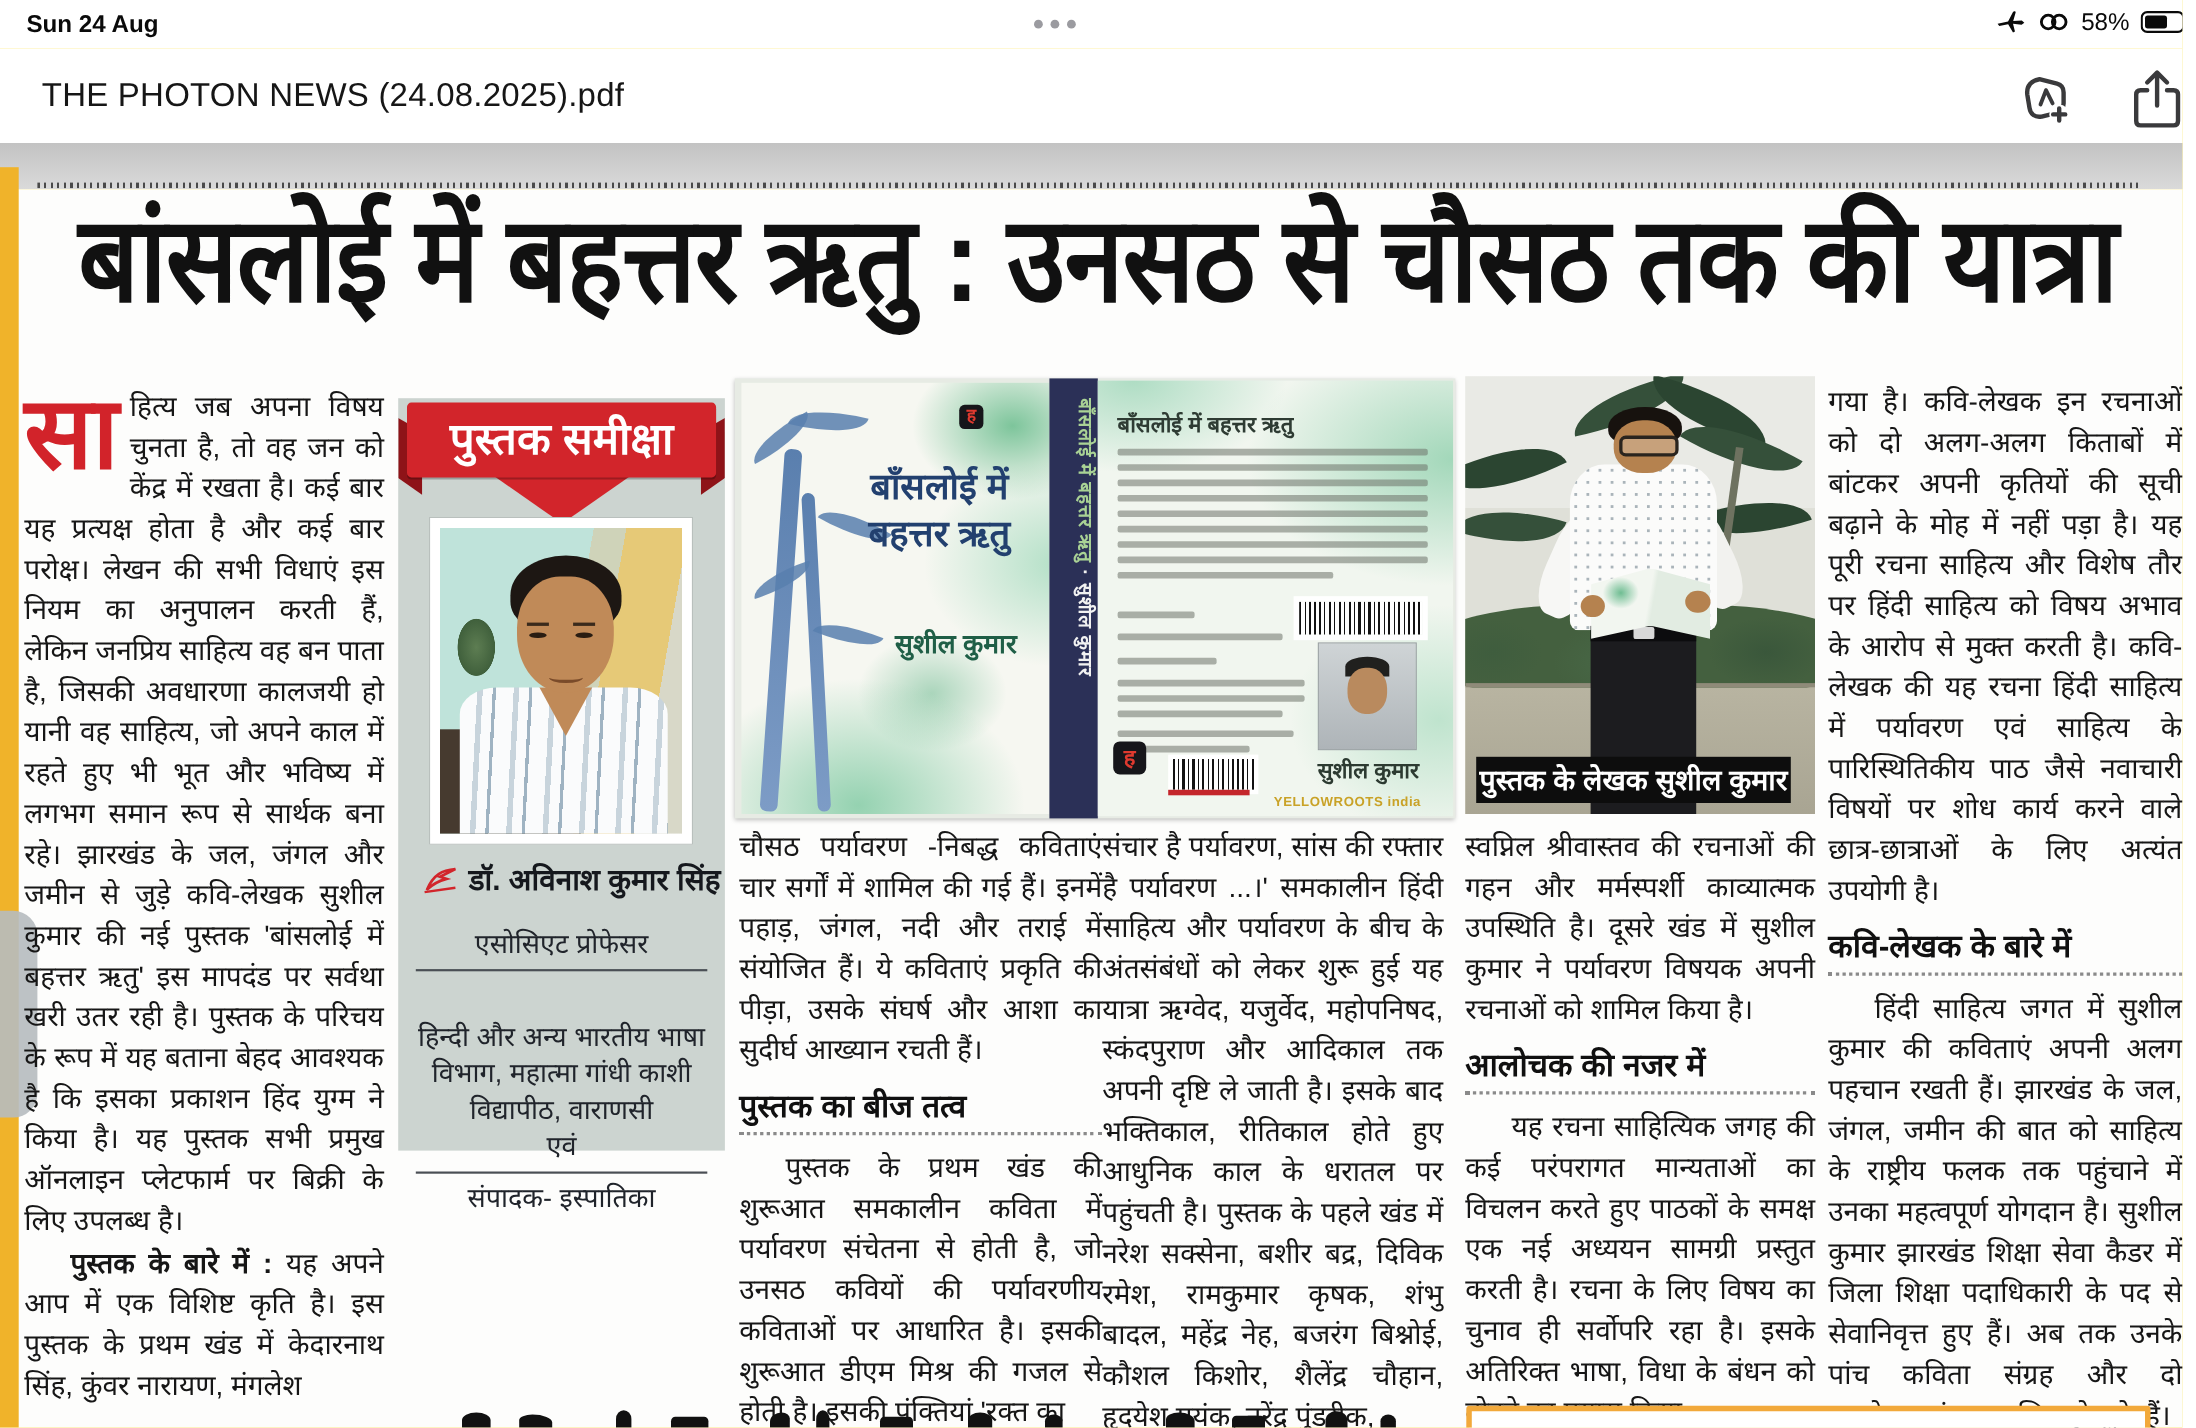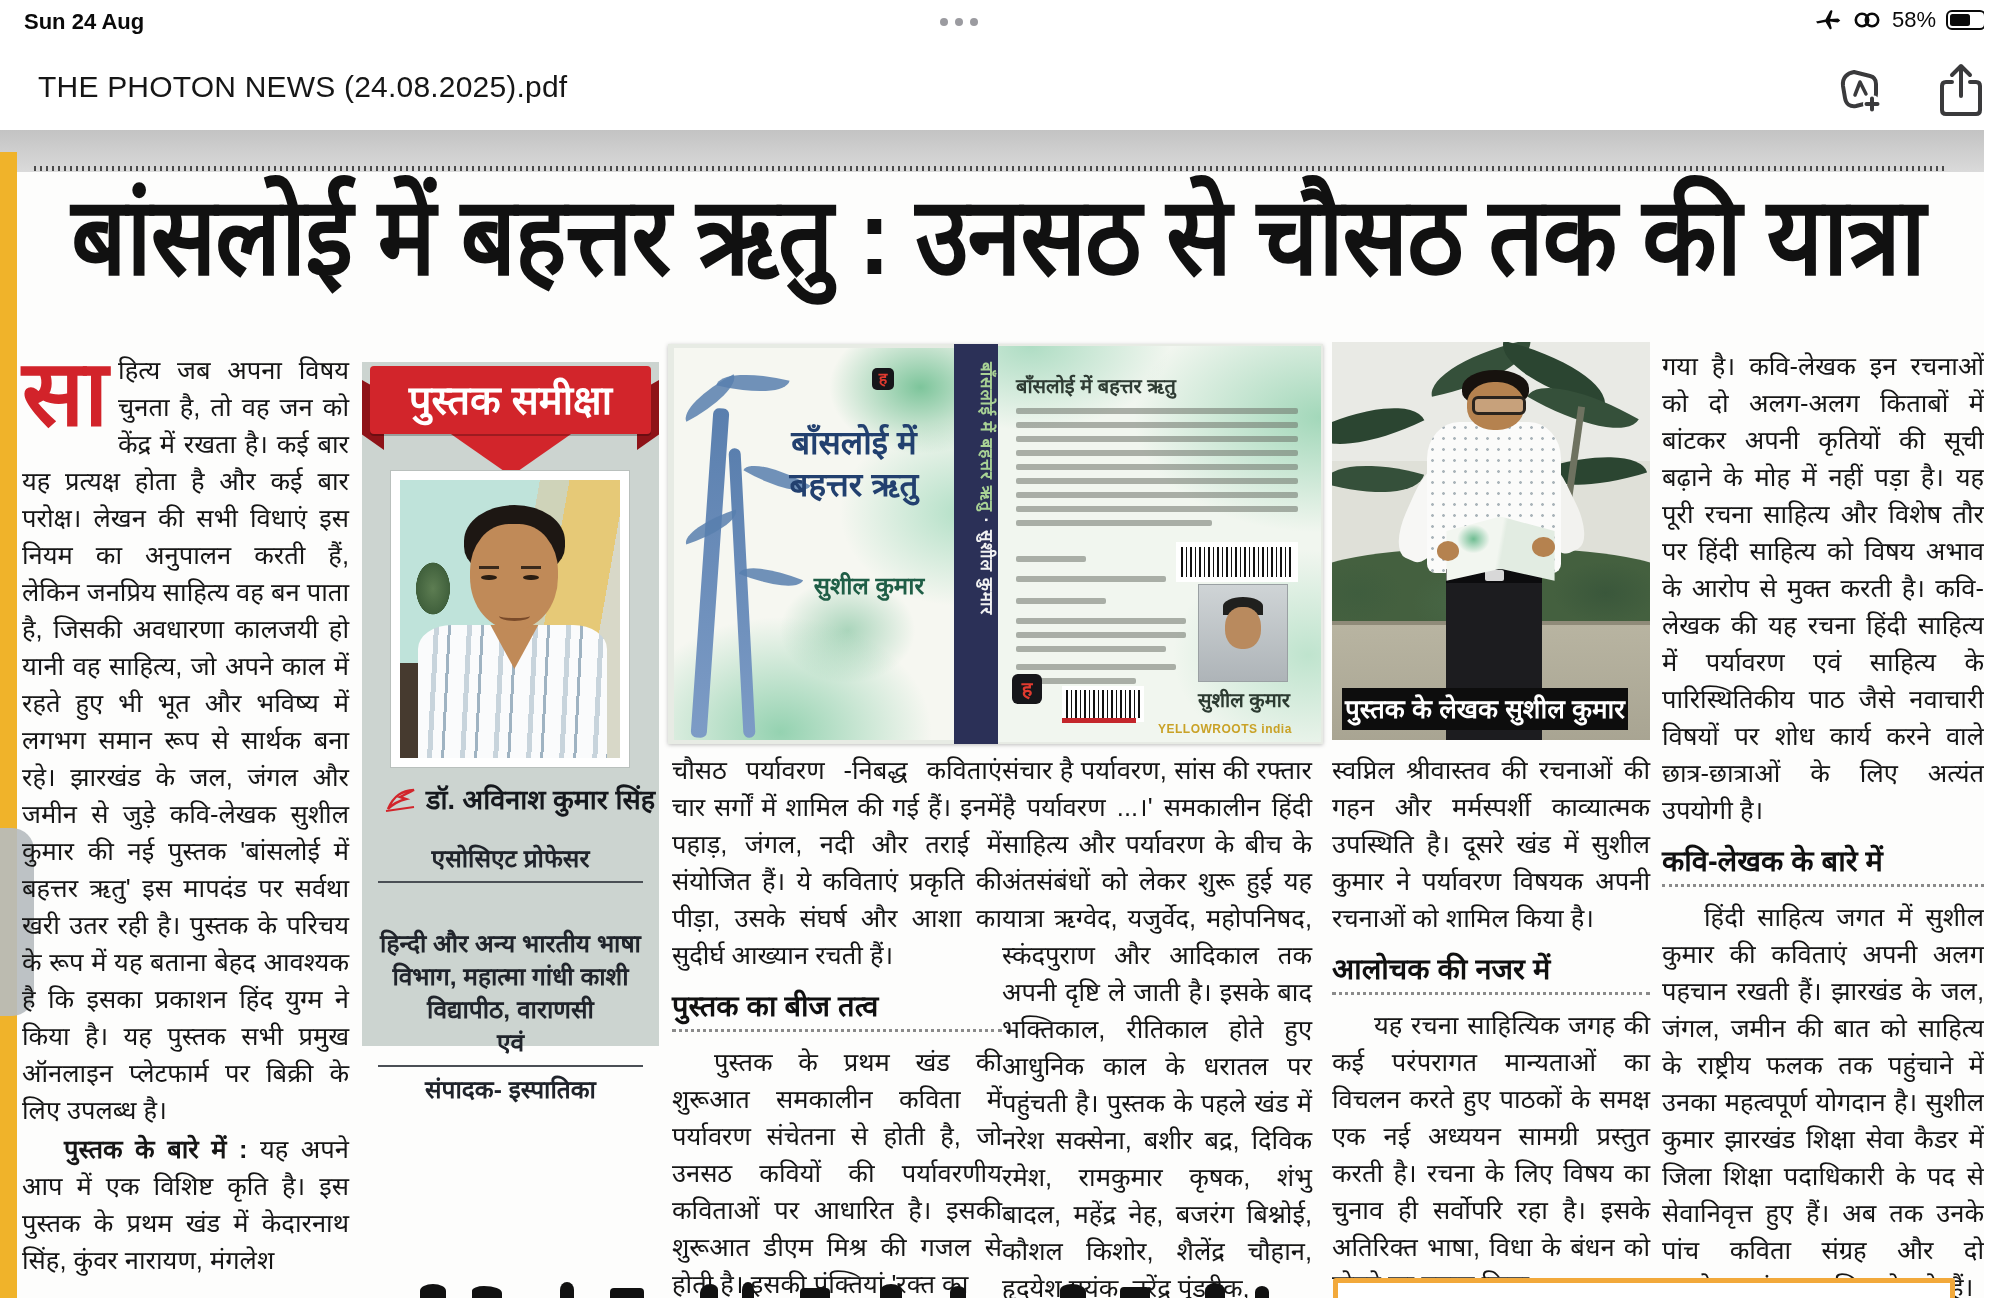--- a/index.html
+++ b/index.html
@@ -54,21 +54,21 @@
   .ribbon-foldR{left:637px;top:380px;width:22px;height:70px;background:#8e1318;
     clip-path:polygon(0 18%,100% 0,100% 78%,0 100%);}
   .ribbon-vee{left:448px;top:432px;width:126px;height:44px;background:#d2252b;
     clip-path:polygon(0 0,100% 0,50% 100%);}
   .photo-frame{left:390px;top:470px;width:240px;height:298px;background:#fff;padding:0;
     box-shadow:0 0 0 1px #b9c0bd inset;}
   .reviewer-line{left:366px;top:780px;width:289px;text-align:right;font-weight:700;
     font-size:27px;color:#15181d;}
   .pen-ico{display:inline-block;vertical-align:-4px;margin-right:8px;}
   .creds{left:378px;top:842px;width:265px;text-align:center;font-size:24.5px;line-height:33px;
-    color:#20242b;font-weight:700;}
+    color:#20242b;font-weight:400;}
   .cred-sep{display:block;border-bottom:2px solid #4a4f55;padding-bottom:6px;margin-bottom:6px;}
 
   
   .rp-bg{position:absolute;inset:0;background:
      linear-gradient(100deg,#bfe3da 0 52%,#cfd3b9 52% 63%,#e6c977 63% 84%,#d8d8c8 84%);}
   .rp-shelf{position:absolute;left:0;bottom:0;width:58%;height:34%;background:#463a2f;}
   .rp-plant{position:absolute;left:4%;top:26%;width:22%;height:26%;background:
      radial-gradient(closest-side,#5d7d52,#40603c 70%,transparent 72%);border-radius:50%;}
   .rp-hair{position:absolute;left:29%;top:9%;width:46%;height:26%;background:#1d1713;
      border-radius:50% 50% 42% 42%;}

